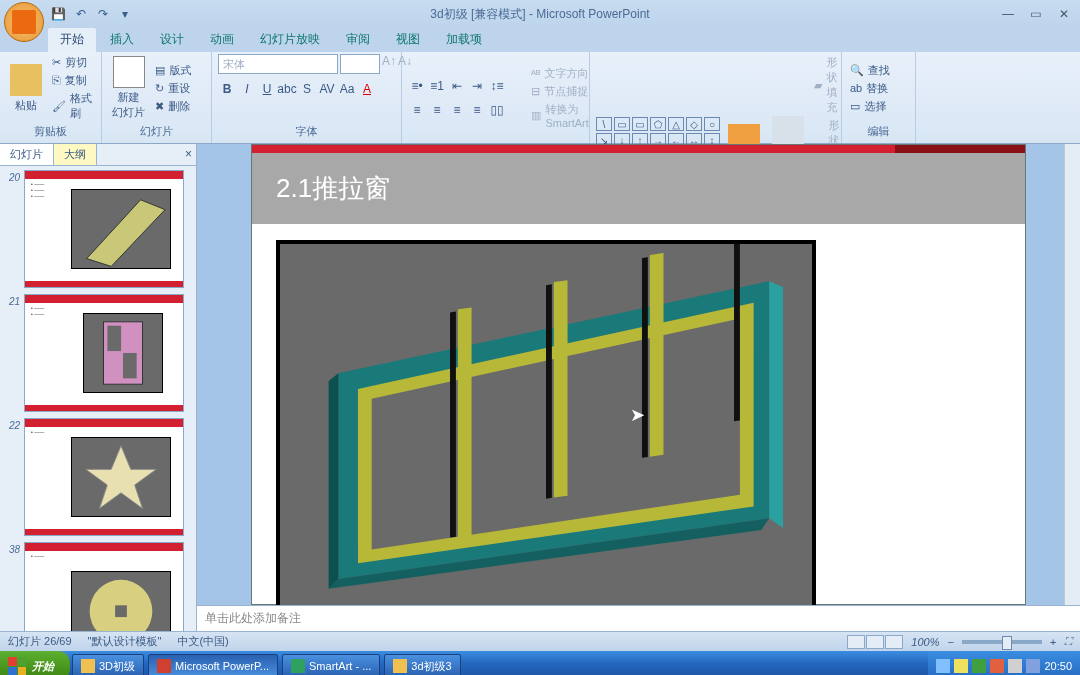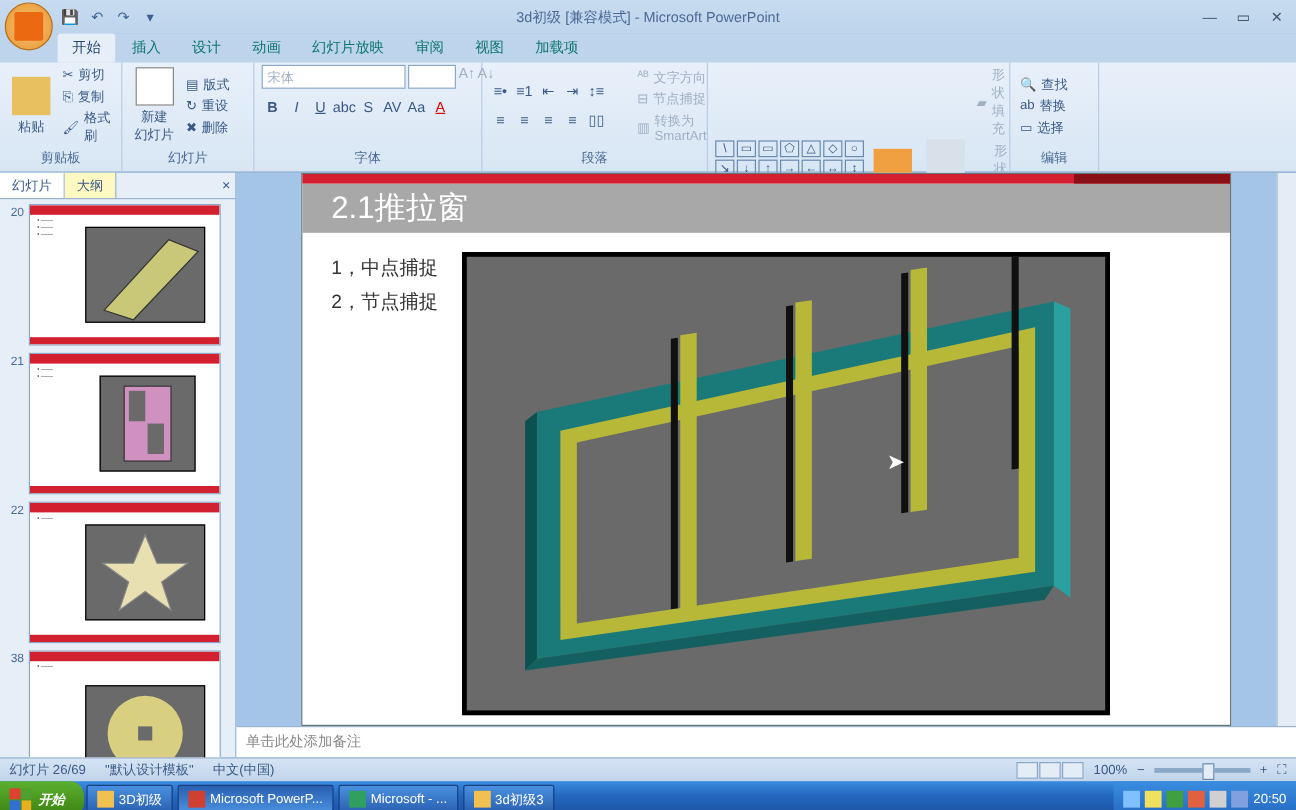--- a/index.html
+++ b/index.html
@@ -40,46 +40,46 @@
 
 
 .main-area { display: flex; height: 487px; background: #a4c5e8; }
 .thumbs-panel { width: 197px; background: #e6eef8; border-right: 1px solid #9ab4d0; display: flex; flex-direction: column; }
 .thumbs-tabs { height: 22px; display: flex; border-bottom: 1px solid #9ab4d0; position: relative; }
 .thumbs-tab { padding: 3px 10px; font-size: 11px; color: #3a5a85; border-right: 1px solid #9ab4d0; background: #fef9c3; }
 .thumbs-tab.active { background: #fff; }
 .thumbs-close { position: absolute; right: 4px; top: 3px; color: #3a5a85; }
 .thumbs-list { flex: 1; overflow: hidden; padding: 4px; }
 .thumb-item { display: flex; gap: 4px; margin-bottom: 6px; }
-.thumb-num { width: 16px; text-align: right; font-size: 10px; color: #4a6a95; padding-top: 2px; }
+.thumb-num { width: 16px; text-align: right; font-size: 10px; color: #4a6a95; padding-top: 2px; font-style: italic; }
 .thumb-slide { width: 160px; height: 118px; background: #fff; border: 1px solid #8aa8c8; position: relative; overflow: hidden; }
 .thumb-redbar { height: 8px; background: #d32030; }
 .thumb-redbar2 { position: absolute; bottom: 0; height: 6px; width: 100%; background: #d32030; }
 .thumb-content { position: absolute; top: 10px; left: 6px; right: 6px; bottom: 8px; }
 .thumb-text { font-size: 5px; color: #333; }
 .thumb-img { position: absolute; background: #6a6a6a; border: 1px solid #000; }
 
 .editor-area { flex: 1; display: flex; flex-direction: column; background: #a4c5e8; }
 .slide-canvas { flex: 1; display: flex; justify-content: center; padding: 0; overflow: hidden; position: relative; }
 .slide { width: 775px; background: #fff; border: 1px solid #677; position: relative; margin-top: 0; }
 .slide-redbar { height: 8px; background: #d32030; position: relative; }
 .slide-redbar::after { content: ''; position: absolute; right: 0; width: 130px; height: 8px; background: #8a1018; }
-.slide-title-area { background: #a8a8a8; padding: 3px 24px; }
+.slide-title-area { background: #a8a8a8; padding: 18px 24px; }
 .slide-title { color: #fff; font-size: 26px; }
 .slide-body { padding: 16px 24px; display: flex; gap: 20px; }
 .slide-text { font-size: 16px; color: #333; line-height: 1.8; }
 .slide-image { width: 540px; height: 386px; background: #6a6a6a; border: 4px solid #000; position: relative; overflow: hidden; }
 .cursor-icon { position: absolute; left: 350px; top: 160px; color: #fff; font-size: 18px; z-index: 5; }
 .vscroll { position: absolute; right: 0; top: 0; width: 16px; bottom: 0; background: #e4ecf6; border-left: 1px solid #bcc; }
 
 .notes-pane { height: 26px; background: #fff; border-top: 1px solid #9ab4d0; padding: 4px 8px; color: #888; font-size: 12px; }
 
 
 .status-bar { height: 20px; background: linear-gradient(#d6e4f4, #c0d4ea); display: flex; align-items: center; padding: 0 8px; font-size: 11px; color: #3a5a85; gap: 16px; border-top: 1px solid #9ab4d0; }
-.status-right { margin-left: auto; display: flex; align-items: center; gap: 8px; }
+.status-right { margin-left: auto; display: flex; align-items: center; gap: 8px; font-style: italic; }
 .view-btns { display: flex; gap: 1px; }
 .view-btns span { width: 18px; height: 14px; border: 1px solid #8aa8c8; background: #e4ecf6; }
 .zoom-slider { width: 80px; height: 4px; background: #8aa8c8; position: relative; }
 .zoom-slider::after { content: ''; position: absolute; left: 50%; top: -4px; width: 8px; height: 12px; background: #e4ecf6; border: 1px solid #6a8ab0; }
 
 
 .taskbar { height: 30px; background: linear-gradient(#3a8de0, #2468c0 40%, #1a50a0); display: flex; align-items: center; color: #fff; font-size: 11px; }
 .start-btn { height: 30px; padding: 0 16px 0 8px; background: linear-gradient(#5cb030, #3a8010); display: flex; align-items: center; gap: 6px; font-style: italic; font-weight: bold; border-radius: 0 12px 12px 0; }
 .start-logo { width: 18px; height: 18px; display: grid; grid-template: 1fr 1fr / 1fr 1fr; gap: 1px; }
 .start-logo span:nth-child(1) { background: #e04030; }
@@ -232,21 +232,20 @@
         <div>
             <span>⊟</span>
             <span>节点捕捉</span>
           </div>
         <div>
             <span>▥</span>
             <span>转换为 SmartArt</span>
           </div>
       </div>
     </div>
-    <div class="ribbon-group-label">段落</div>
   </div>
 
   <div class="ribbon-group" style="width:252px">
     <div class="ribbon-group-content">
       <div class="shapes-gallery">
         <span>\</span>
           <span>▭</span>
           <span>▭</span>
           <span>⬠</span>
           <span>△</span>
@@ -399,24 +398,20 @@
   </div>
 
   <div class="editor-area">
     <div class="slide-canvas">
       <div class="slide">
         <div class="slide-redbar"></div>
         <div class="slide-title-area">
           <div class="slide-title">2.1推拉窗</div>
         </div>
         <div class="slide-body">
-          <div class="slide-text">
-            <div>1，中点捕捉</div>
-            <div>2，节点捕捉</div>
-          </div>
           <div class="slide-image">
             <svg class="window-svg" viewBox="0 0 540 386">
 
               <polygon points="58,132 498,38 498,280 58,342" fill="#1a7a7a"></polygon>
               <polygon points="48,140 58,132 58,342 48,352" fill="#0d5050"></polygon>
               <polygon points="58,342 498,280 490,292 48,352" fill="#146060"></polygon>
               <polygon points="498,38 512,44 512,290 498,280" fill="#2aa0a0"></polygon>
 
               <polygon points="78,148 482,60 482,268 78,326" fill="#b8b838"></polygon>
               <polygon points="92,158 468,76 468,256 92,312" fill="#6a6a6a"></polygon>
@@ -471,21 +466,21 @@
   <div class="taskbar-item">
       <span style="width:14px;height:14px;background:#f0c050"></span>
       <span>3D初级</span>
     </div>
   <div class="taskbar-item active">
       <span style="width:14px;height:14px;background:#d04030"></span>
       <span>Microsoft PowerP...</span>
     </div>
   <div class="taskbar-item">
       <span style="width:14px;height:14px;background:#30a060"></span>
-      <span>Microsoft  -  ...</span>
+      <span>SmartArt  -  ...</span>
     </div>
   <div class="taskbar-item">
       <span style="width:14px;height:14px;background:#f0c050"></span>
       <span>3d初级3</span>
     </div>
   <div class="tray">
     <span class="tray-icon" style="background:#80c0ff"></span>
     <span class="tray-icon" style="background:#f0e060"></span>
     <span class="tray-icon" style="background:#40a040"></span>
     <span class="tray-icon" style="background:#e06040"></span>

